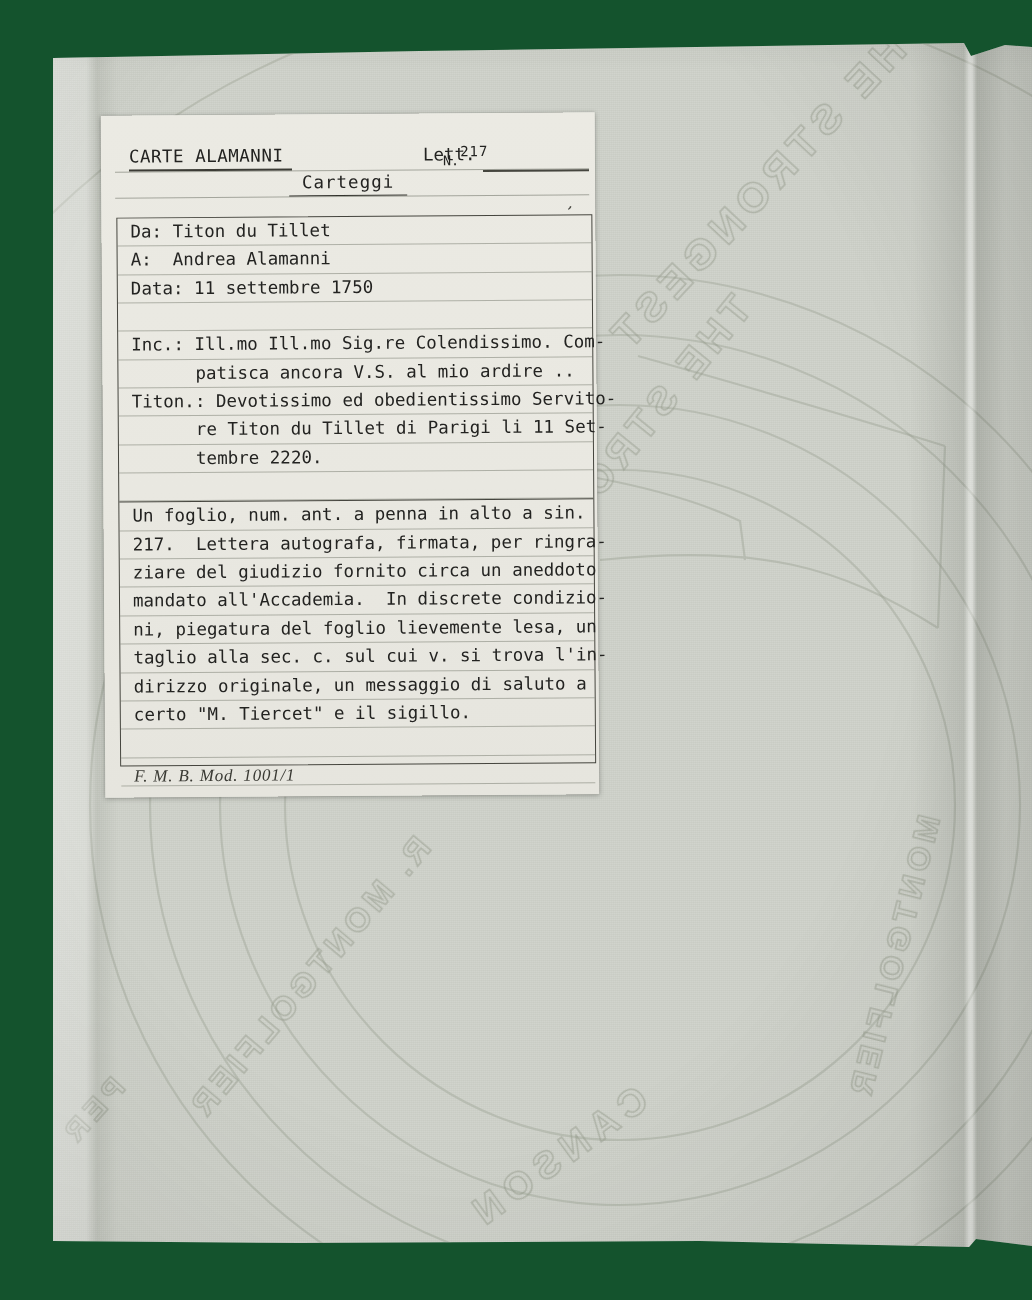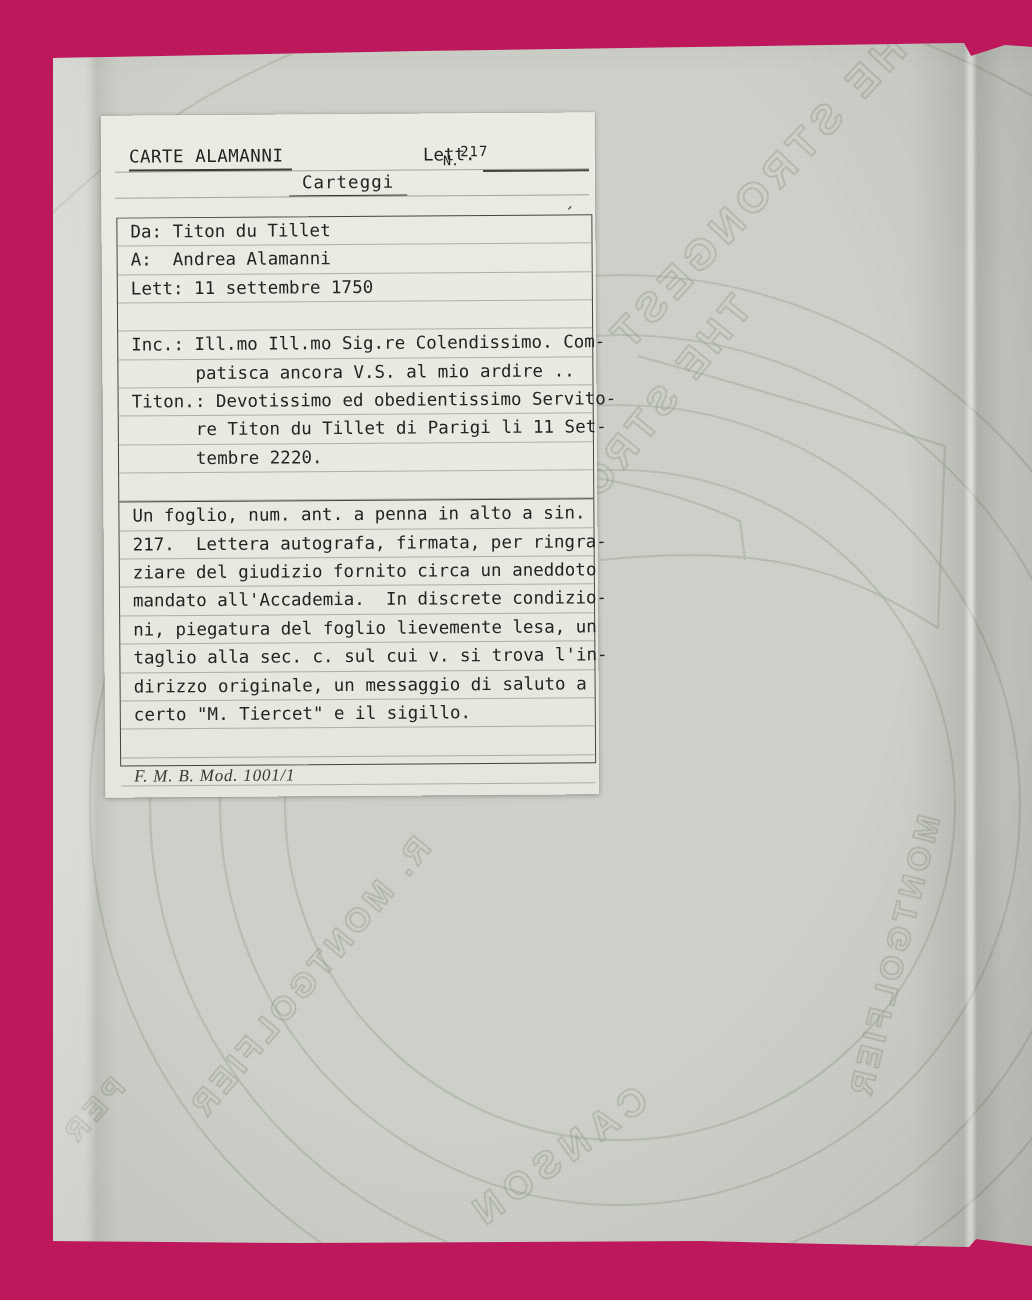--- a/index.html
+++ b/index.html
@@ -1,17 +1,17 @@
 <!DOCTYPE html>
 <html><head>
 <meta charset="utf-8">
 <style>
   html,body{margin:0;padding:0;background:#040404;}
   .scene{position:relative;width:1032px;height:1300px;overflow:hidden;
-         background:#be185d;font-family:"DejaVu Sans Mono",monospace;}
+         background:#14532d;font-family:"DejaVu Sans Mono",monospace;}
   
   .page{position:absolute;inset:0;background:#cfd2ca;
         clip-path:polygon(53px 58px,420px 51px,964px 43px,971px 56px,1005px 45px,1032px 47px,
                           1032px 1246px,976px 1239px,969px 1247px,700px 1241px,300px 1243px,53px 1241px);}
   .page-grain{position:absolute;inset:0;
         background-image:repeating-linear-gradient(0deg,rgba(255,255,255,.03) 0 1px,rgba(60,64,56,.025) 1px 2px),
                          repeating-linear-gradient(90deg,rgba(255,255,255,.022) 0 1px,rgba(60,64,56,.02) 1px 2px);}
   .page-shading{position:absolute;inset:0;
         background:
           radial-gradient(ellipse at 45% 42%,rgba(0,0,0,0) 55%,rgba(40,42,38,.10) 100%),
@@ -94,21 +94,21 @@
 
     <div class="series-wrap">
       <span>Carteggi</span>
     </div>
 
     <span class="pen-tick">ʼ</span>
 
     <div class="box">
       <div class="row"><span class="ul">Da</span><span>: </span><span>Titon du Tillet</span></div>
       <div class="row"><span class="ul">A</span><span>:  </span><span>Andrea Alamanni</span></div>
-      <div class="row"><span class="ul">Lett</span><span>: </span><span>11 settembre 1750</span></div>
+      <div class="row"><span class="ul">Data</span><span>: </span><span>11 settembre 1750</span></div>
       <div class="row blank"></div>
       <div class="row"><span class="ul">Inc</span><span>.: </span><span>Ill.mo Ill.mo Sig.re Colendissimo. Com-</span></div>
       <div class="row indent"><span>patisca ancora V.S. al mio ardire ..</span></div>
       <div class="row"><span class="ul">Titon</span><span>.: </span><span>Devotissimo ed obedientissimo Servito-</span></div>
       <div class="row indent"><span>re Titon du Tillet di Parigi li 11 Set-</span></div>
       <div class="row indent"><span>tembre 2220.</span></div>
       <div class="row blank"></div>
       <div class="row section-start"><span>Un foglio, num. ant. a penna in alto a sin.</span></div>
       <div class="row"><span>217.  Lettera autografa, firmata, per ringra-</span></div>
       <div class="row"><span>ziare del giudizio fornito circa un aneddoto</span></div>

